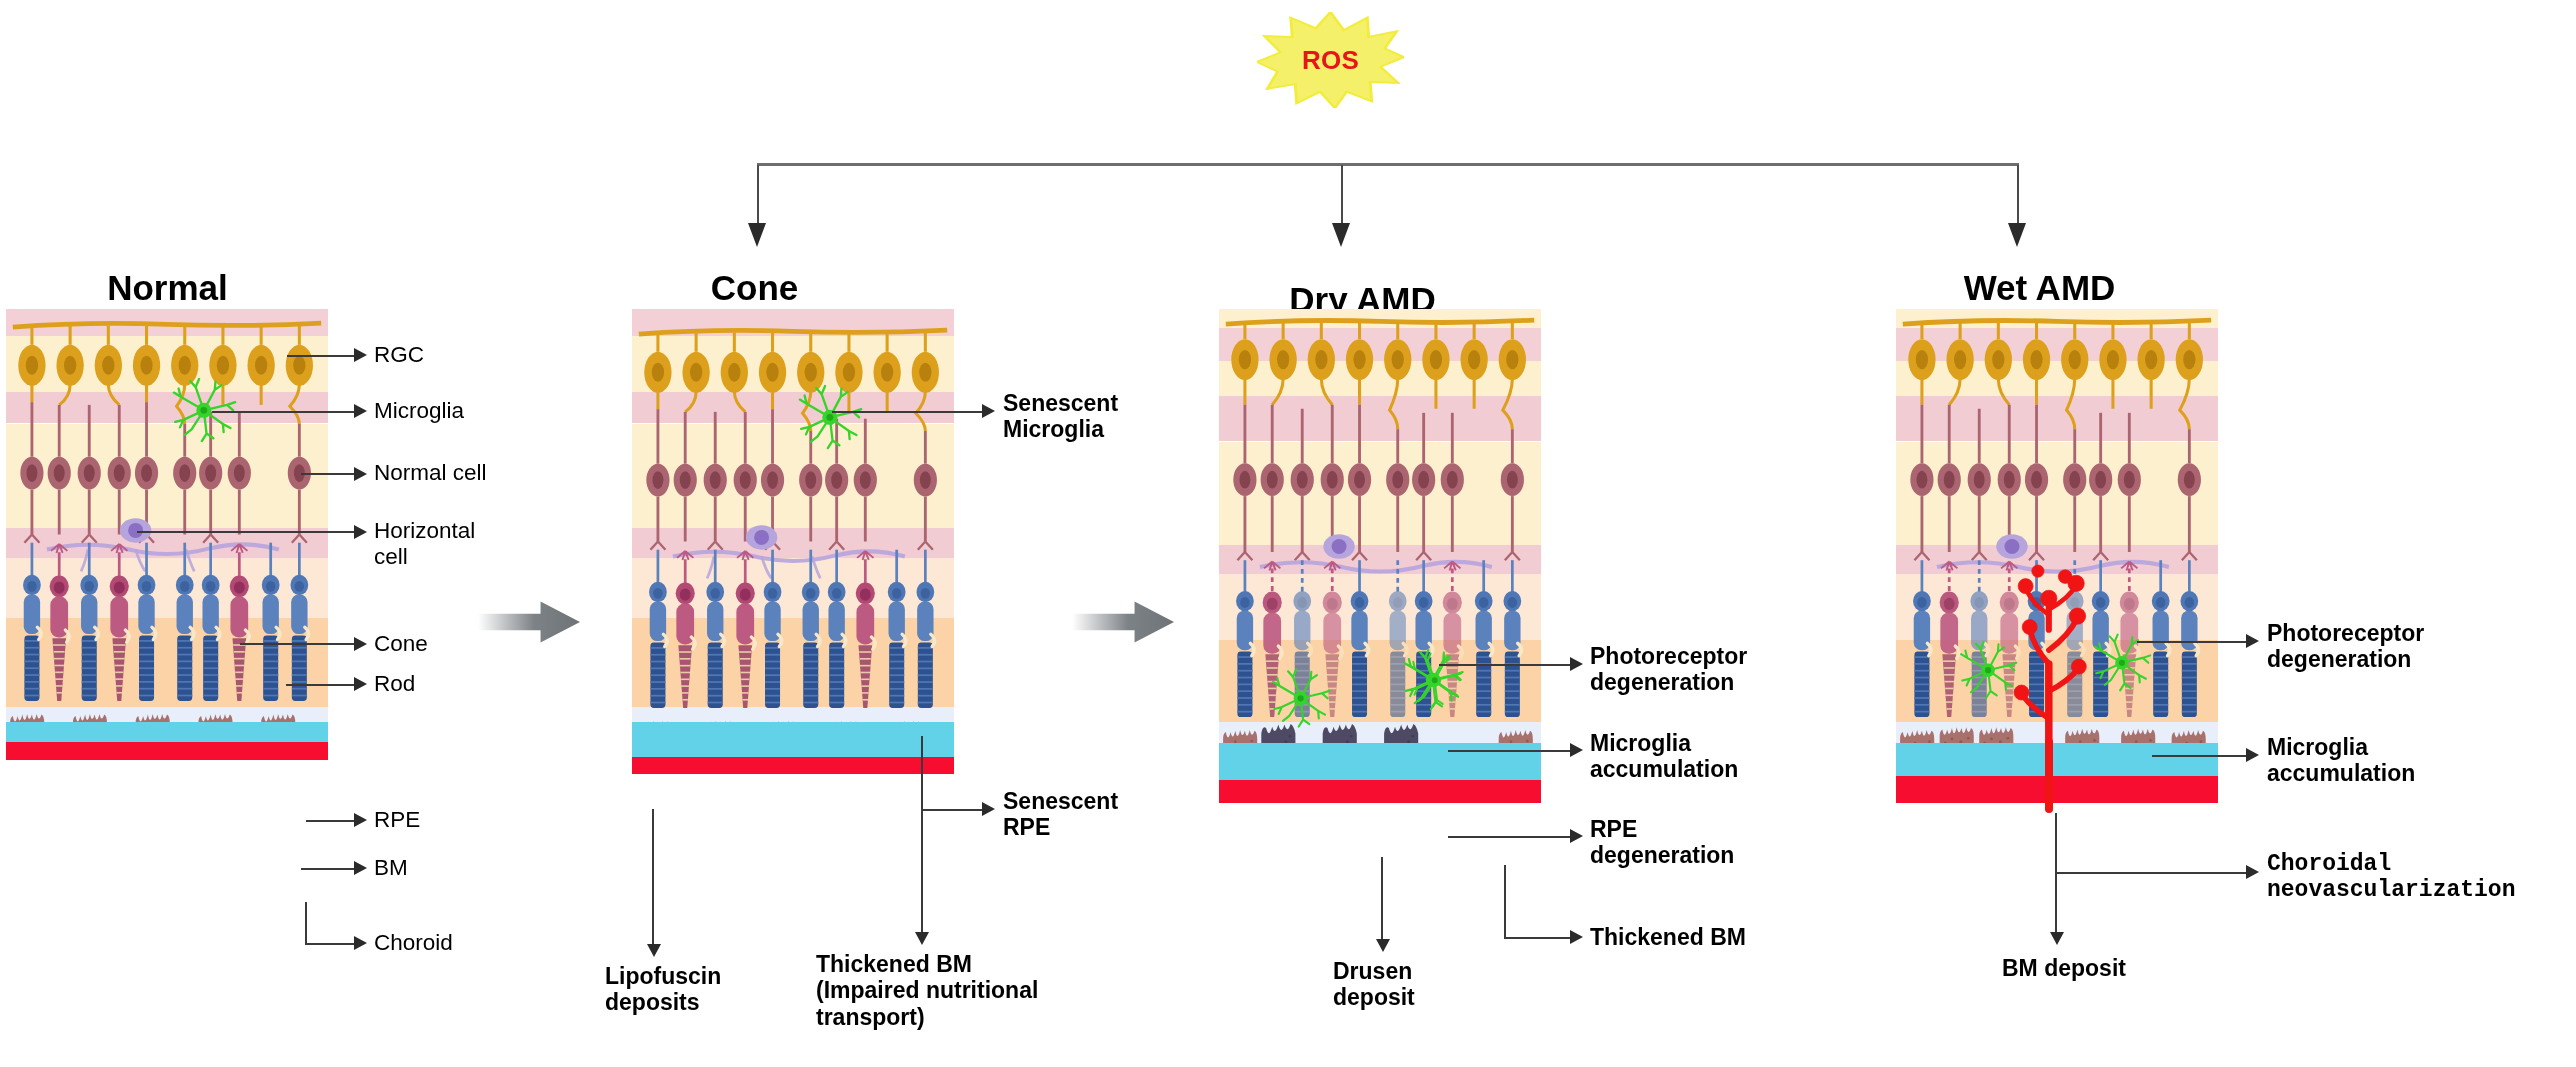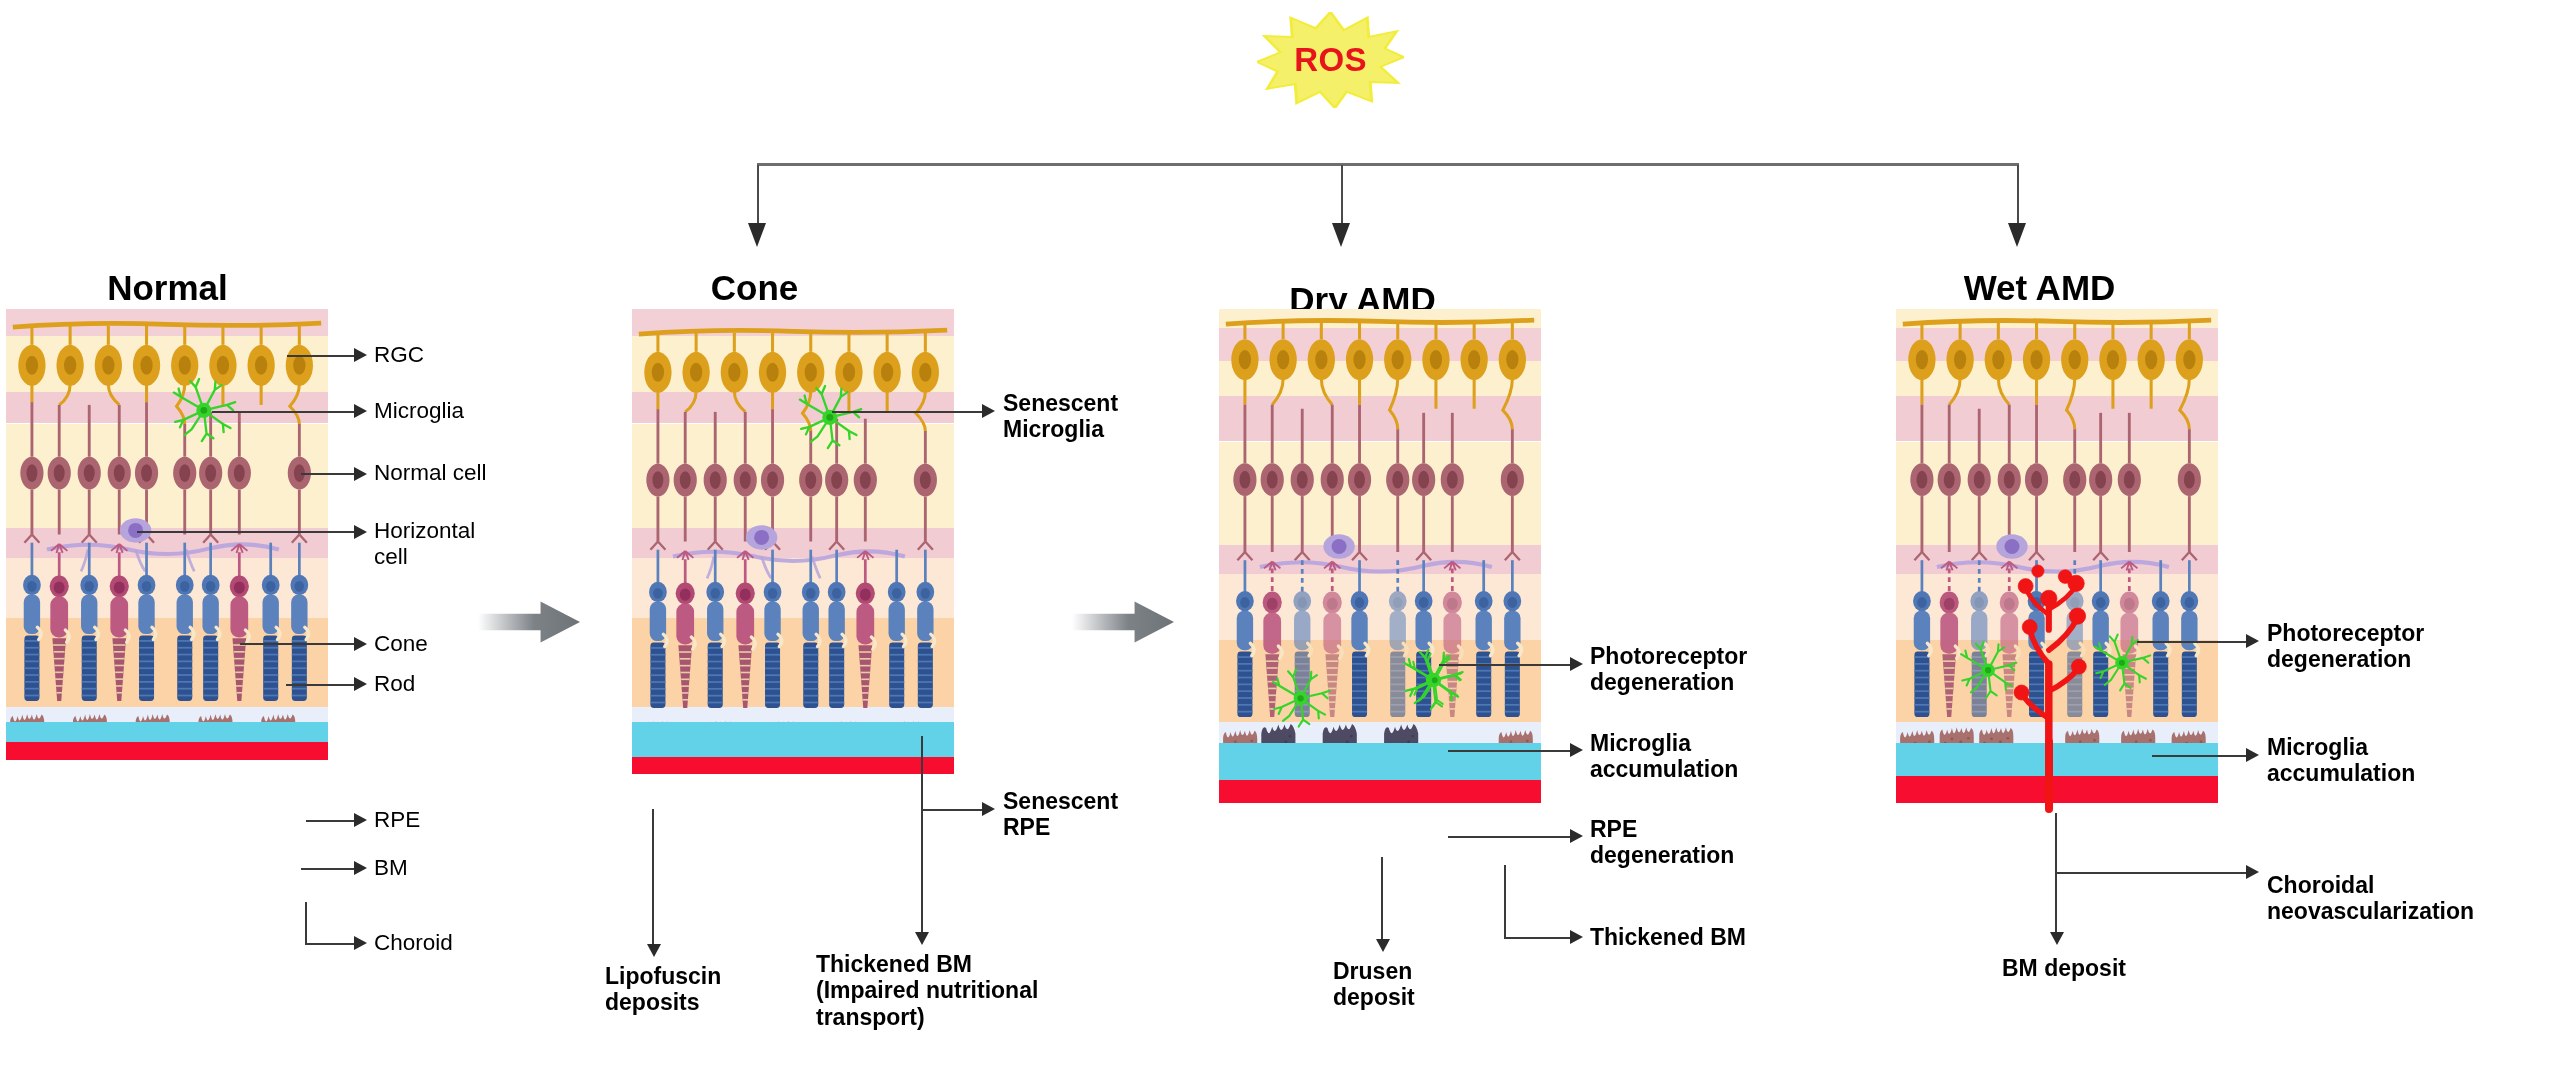--- a/index.html
+++ b/index.html
@@ -13,21 +13,21 @@
   .abs { position:absolute; }
 
   
   #ros-burst {
     left:1257px; top:12.3px; width:147px; height:96px;
     display:flex; align-items:center; justify-content:center;
   }
   #ros-burst svg { position:absolute; inset:0; width:100%; height:100%; }
   #ros-label {
     position:relative; z-index:2;
-    color:#e8141c; font-weight:bold; font-size:33px;
+    color:#e8141c; font-weight:bold; font-size:26px;
     letter-spacing:0.3px;
   }
 
   
   .bus-line { background:#6e6e6e; height:3.4px; }
   .bus-stem { background:#4a4a4a; width:2px; }
   .bus-head {
     width:0;height:0;border-left:9px solid transparent;
     border-right:9px solid transparent;border-top:24.6px solid #2b2b2b;
   }
@@ -893,19 +893,19 @@
 <div class="abs lab bold" style="left:2267px; top:620px;">Photoreceptor
 degeneration</div>
 
 <div class="abs leader" style="left:2152px; top:755px; width:96px;"></div>
 <div class="abs ahead-r" style="left:2246px; top:748px;"></div>
 <div class="abs lab bold" style="left:2267px; top:734px;">Microglia
 accumulation</div>
 
 <div class="abs leader" style="left:2056px; top:872px; width:191px;"></div>
 <div class="abs ahead-r" style="left:2246px; top:865px;"></div>
-<div class="abs lab bold" style="left:2267px; top:872px;">Choroidal
+<div class="abs lab bold" style="left:2267px; top:851px;font-family:Liberation Mono, monospace;">Choroidal
 neovascularization</div>
 
 <div class="abs leader-v" style="left:2055px; top:813px; height:122px;"></div>
 <div class="abs ahead-d" style="left:2050px; top:932px;"></div>
 <div class="abs lab bold" style="left:2002px; top:955px;">BM deposit</div>
 
 
 </body></html>

